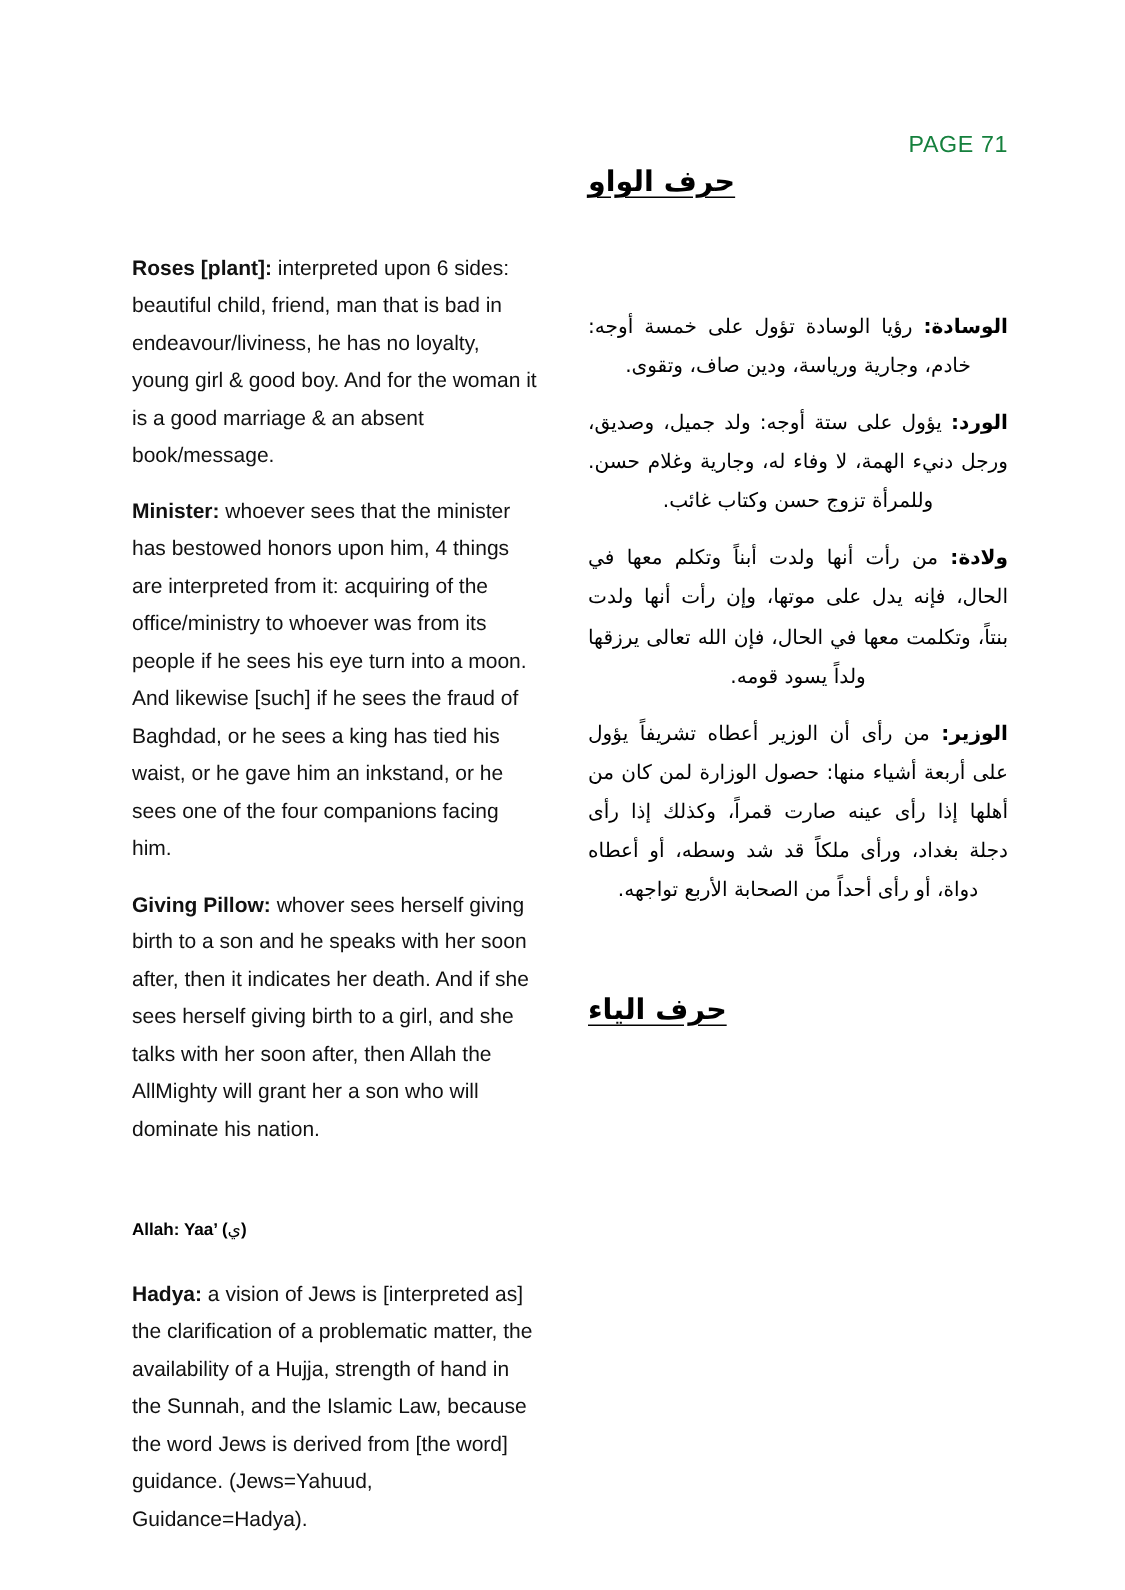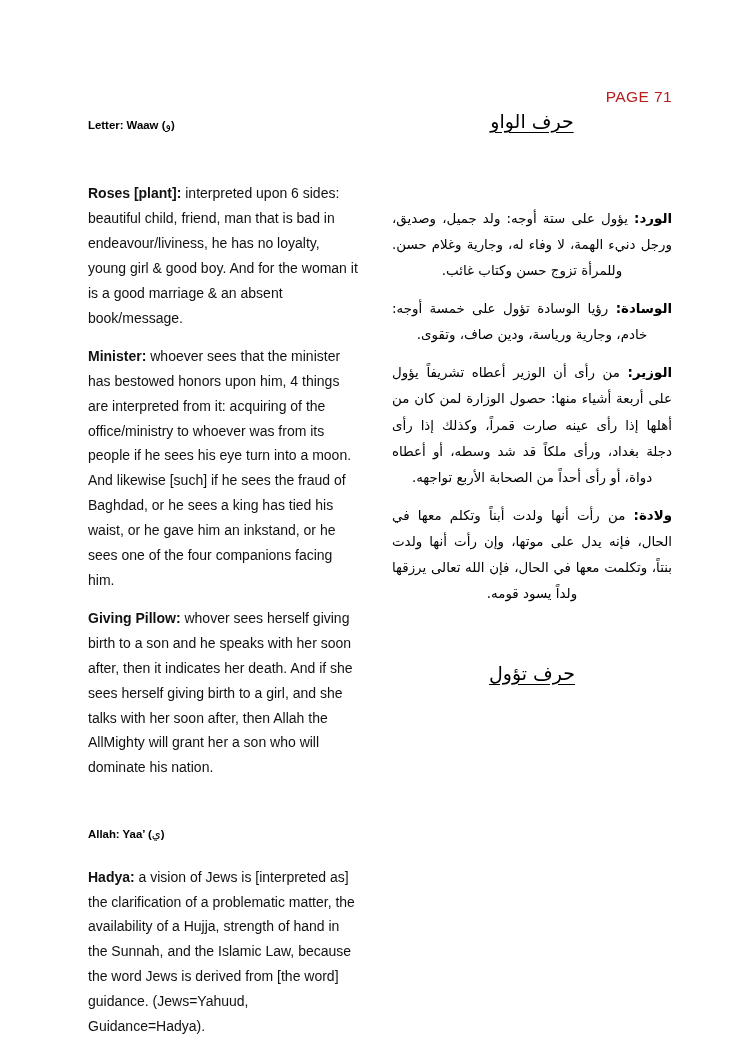--- a/index.html
+++ b/index.html
@@ -25,21 +25,21 @@
 
   
   .page-number {
     position: absolute;
     top: 88px;
     right: 78px;
     font-family: "Liberation Sans", sans-serif;
     font-size: 15.5px;
     font-weight: 400;
     letter-spacing: 0.4px;
-    color: #b91c1c;
+    color: #15803d;
     text-align: right;
     white-space: nowrap;
   }
 
   
   .col-en {
     position: absolute;
     left: 88px;
     top: 118px;
     width: 272px;
@@ -84,23 +84,23 @@
 
   
   .gap-after-heading-1 { height: 48px; }
   .gap-before-letter-2 { height: 47px; }
   .gap-after-heading-2 { height: 22px; }
 
   
   .ar-heading {
     font-family: "DejaVu Sans", sans-serif;
     font-size: 19px;
-    font-weight: normal;
+    font-weight: bold;
     line-height: 1.45;
-    text-align: center;
+    text-align: left;
     text-decoration: underline;
     text-underline-offset: 4px;
     margin: 0;
   }
 
   .ar-block {
     font-family: "DejaVu Sans", sans-serif;
     font-size: 13.4px;
     line-height: 1.95;
     text-align: justify;
@@ -121,23 +121,20 @@
 </style>
 </head>
 <body>
 
 <div class="page">
 
   <div class="page-number">PAGE 71</div>
 
   <div class="col-en">
 
-    <p class="letter-heading">
-      <span>Letter: Waaw (</span><span class="ar-inline">و</span><span>)</span>
-    </p>
 
     <div class="gap-after-heading-1"></div>
 
     <p class="en-block">
       <span class="term">Roses [plant]:</span><span> interpreted upon 6 sides: beautiful child, friend, man that is bad in endeavour/liviness, he has no loyalty, young girl &amp; good boy. And for the woman it is a good marriage &amp; an absent book/message.</span>
     </p>
 
 
     <p class="en-block">
       <span class="term">Minister:</span><span> whoever sees that the minister has bestowed honors upon him, 4 things are interpreted from it: acquiring of the office/ministry to whoever was from its people if he sees his eye turn into a moon. And likewise [such] if he sees the fraud of Baghdad, or he sees a king has tied his waist, or he gave him an inkstand, or he sees one of the four companions facing him.</span>
@@ -161,37 +158,37 @@
 
   </div>
 
   <div class="col-ar">
 
     <p class="ar-heading">حرف الواو</p>
 
     <div class="ar-spacer-top"></div>
 
     <p class="ar-block">
+      <span class="term">الوسادة:</span><span> رؤيا الوسادة تؤول على خمسة أوجه: خادم، وجارية ورياسة، ودين صاف، وتقوى.</span>
+    </p>
+
+    <p class="ar-block">
       <span class="term">الورد:</span><span> يؤول على ستة أوجه: ولد جميل، وصديق، ورجل دنيء الهمة، لا وفاء له، وجارية وغلام حسن. وللمرأة تزوج حسن وكتاب غائب.</span>
     </p>
 
     <p class="ar-block">
-      <span class="term">الوسادة:</span><span> رؤيا الوسادة تؤول على خمسة أوجه: خادم، وجارية ورياسة، ودين صاف، وتقوى.</span>
+      <span class="term">ولادة:</span><span> من رأت أنها ولدت أبناً وتكلم معها في الحال، فإنه يدل على موتها، وإن رأت أنها ولدت بنتاً، وتكلمت معها في الحال، فإن الله تعالى يرزقها ولداً يسود قومه.</span>
     </p>
 
     <p class="ar-block">
       <span class="term">الوزير:</span><span> من رأى أن الوزير أعطاه تشريفاً يؤول على أربعة أشياء منها: حصول الوزارة لمن كان من أهلها إذا رأى عينه صارت قمراً، وكذلك إذا رأى دجلة بغداد، ورأى ملكاً قد شد وسطه، أو أعطاه دواة، أو رأى أحداً من الصحابة الأربع تواجهه.</span>
     </p>
 
-    <p class="ar-block">
-      <span class="term">ولادة:</span><span> من رأت أنها ولدت أبناً وتكلم معها في الحال، فإنه يدل على موتها، وإن رأت أنها ولدت بنتاً، وتكلمت معها في الحال، فإن الله تعالى يرزقها ولداً يسود قومه.</span>
-    </p>
-
     <div class="ar-spacer-before-2"></div>
 
-    <p class="ar-heading">حرف تؤول</p>
+    <p class="ar-heading">حرف الياء</p>
 
     <div class="ar-spacer-mid"></div>
 
 
   </div>
 
 </div>
 
 </body></html>

